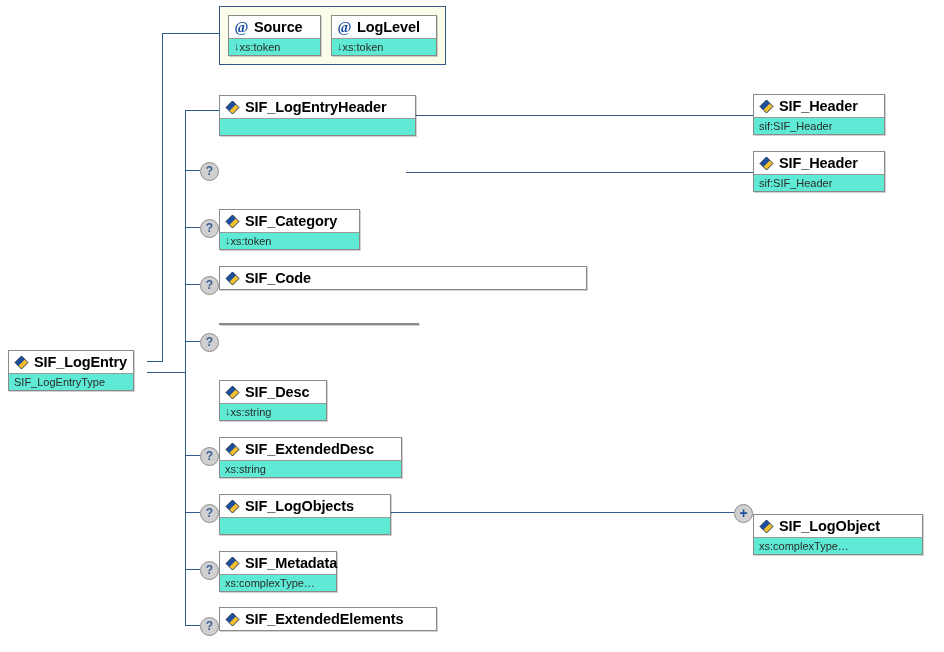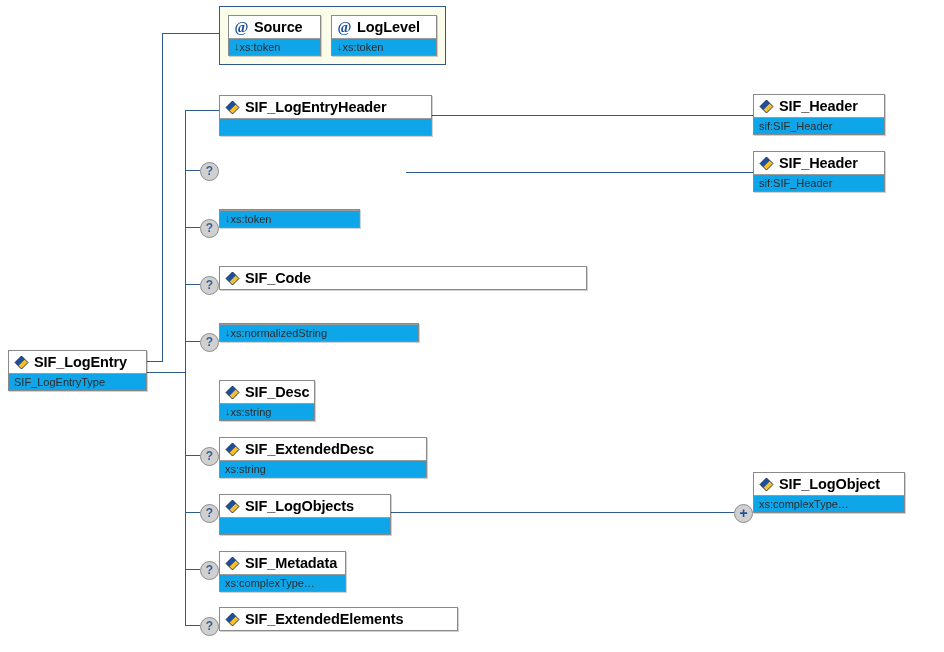--- a/index.html
+++ b/index.html
@@ -41,21 +41,21 @@
     height: 22px;
   }
   .node .title .label {
     font-size: 14.5px;
     font-weight: bold;
     color: #000000;
     letter-spacing: -0.1px;
     line-height: 1;
   }
   .node .type {
-    background: #0ea5e9;
+    background: #5eead4;
     border-top: 1px solid #9a9a9a;
     font-size: 11px;
     color: #2c2c2c;
     padding: 1px 5px 2px 5px;
     height: 17px;
     white-space: nowrap;
     line-height: 15px;
     overflow: hidden;
   }
   .node .type.empty { color: transparent; }
@@ -133,21 +133,21 @@
   <div class="line h" style="left:185px; top:341px; width:15px;"></div>
   <div class="line h" style="left:185px; top:455px; width:15px;"></div>
   <div class="line h" style="left:185px; top:512px; width:15px;"></div>
   <div class="line h" style="left:185px; top:569px; width:15px;"></div>
   <div class="line h" style="left:185px; top:625px; width:15px;"></div>
 
   <div class="line h" style="left:416px; top:115px; width:337px;"></div>
   <div class="line h" style="left:406px; top:172px; width:347px;"></div>
   <div class="line h" style="left:379px; top:512px; width:355px;"></div>
 
-  <div class="node" style="left:8px; top:350px; width:139px;">
+  <div class="node" style="left:8px; top:350px; width:126px;">
     <div class="title">
       <span class="el-icon">
         <svg width="15" height="15" viewBox="0 0 15 15">
           <polygon points="7.5,1 14,7.5 7.5,14 1,7.5" fill="#f5c029"></polygon>
           <polygon points="7.5,1 11,4.5 4.5,11 1,7.5" fill="#1d4f9e"></polygon>
           <polygon points="11,4.5 14,7.5 7.5,14 4.5,11" fill="#f5c029"></polygon>
           <path d="M7.5,1 L14,7.5 L7.5,14 L1,7.5 Z" fill="none" stroke="#0d2d63" stroke-width="0.9"></path>
         </svg>
       </span>
       <span class="label">SIF_LogEntry</span>
@@ -165,79 +165,89 @@
     </div>
     <div class="node" style="width:106px;">
       <div class="title">
         <span class="at-icon">@</span>
         <span class="label">LogLevel</span>
       </div>
       <div class="type"><span class="arrow">↓</span><span>xs:token</span></div>
     </div>
   </div>
 
-  <div class="node" style="left:219px; top:95px; width:213px;">
+  <div class="node" style="left:219px; top:95px; width:197px;">
     <div class="title">
       <span class="el-icon">
         <svg width="15" height="15" viewBox="0 0 15 15">
             <polygon points="7.5,1 14,7.5 7.5,14 1,7.5" fill="#f5c029"></polygon>
             <polygon points="7.5,1 11,4.5 4.5,11 1,7.5" fill="#1d4f9e"></polygon>
             <polygon points="11,4.5 14,7.5 7.5,14 4.5,11" fill="#f5c029"></polygon>
             <path d="M7.5,1 L14,7.5 L7.5,14 L1,7.5 Z" fill="none" stroke="#0d2d63" stroke-width="0.9"></path>
           </svg>
       </span>
       <span class="label">SIF_LogEntryHeader</span>
     </div>
     <div class="type empty">&nbsp;</div>
   </div>
 
   <div class="marker" style="left:200px; top:162px;">?</div>
 
   <div class="marker" style="left:200px; top:219px;">?</div>
   <div class="node" style="left:219px; top:209px; width:141px;">
+    <div class="title">
+      <span class="el-icon">
+        <svg width="15" height="15" viewBox="0 0 15 15">
+            <polygon points="7.5,1 14,7.5 7.5,14 1,7.5" fill="#f5c029"></polygon>
+            <polygon points="7.5,1 11,4.5 4.5,11 1,7.5" fill="#1d4f9e"></polygon>
+            <polygon points="11,4.5 14,7.5 7.5,14 4.5,11" fill="#f5c029"></polygon>
+            <path d="M7.5,1 L14,7.5 L7.5,14 L1,7.5 Z" fill="none" stroke="#0d2d63" stroke-width="0.9"></path>
+          </svg>
+      </span>
+      <span class="label">SIF_Category</span>
+    </div>
     <div class="type"><span class="arrow">↓</span><span>xs:token</span></div>
   </div>
 
   <div class="marker" style="left:200px; top:276px;">?</div>
   <div class="node" style="left:219px; top:266px; width:368px;">
     <div class="title">
       <span class="el-icon">
         <svg width="15" height="15" viewBox="0 0 15 15">
             <polygon points="7.5,1 14,7.5 7.5,14 1,7.5" fill="#f5c029"></polygon>
             <polygon points="7.5,1 11,4.5 4.5,11 1,7.5" fill="#1d4f9e"></polygon>
             <polygon points="11,4.5 14,7.5 7.5,14 4.5,11" fill="#f5c029"></polygon>
             <path d="M7.5,1 L14,7.5 L7.5,14 L1,7.5 Z" fill="none" stroke="#0d2d63" stroke-width="0.9"></path>
           </svg>
       </span>
       <span class="label">SIF_Code</span>
     </div>
   </div>
 
   <div class="marker" style="left:200px; top:333px;">?</div>
   <div class="node" style="left:219px; top:323px; width:200px;">
-    <div class="type"><span class="arrow">↓</span><span>xs:normalizedString</span></div>
-  </div>
-
-  <div class="node" style="left:219px; top:380px; width:96px;">
+  </div>
+
+  <div class="node" style="left:219px; top:380px; width:108px;">
     <div class="title">
       <span class="el-icon">
         <svg width="15" height="15" viewBox="0 0 15 15">
             <polygon points="7.5,1 14,7.5 7.5,14 1,7.5" fill="#f5c029"></polygon>
             <polygon points="7.5,1 11,4.5 4.5,11 1,7.5" fill="#1d4f9e"></polygon>
             <polygon points="11,4.5 14,7.5 7.5,14 4.5,11" fill="#f5c029"></polygon>
             <path d="M7.5,1 L14,7.5 L7.5,14 L1,7.5 Z" fill="none" stroke="#0d2d63" stroke-width="0.9"></path>
           </svg>
       </span>
       <span class="label">SIF_Desc</span>
     </div>
     <div class="type"><span class="arrow">↓</span><span>xs:string</span></div>
   </div>
 
   <div class="marker" style="left:200px; top:447px;">?</div>
-  <div class="node" style="left:219px; top:437px; width:208px;">
+  <div class="node" style="left:219px; top:437px; width:183px;">
     <div class="title">
       <span class="el-icon">
         <svg width="15" height="15" viewBox="0 0 15 15">
             <polygon points="7.5,1 14,7.5 7.5,14 1,7.5" fill="#f5c029"></polygon>
             <polygon points="7.5,1 11,4.5 4.5,11 1,7.5" fill="#1d4f9e"></polygon>
             <polygon points="11,4.5 14,7.5 7.5,14 4.5,11" fill="#f5c029"></polygon>
             <path d="M7.5,1 L14,7.5 L7.5,14 L1,7.5 Z" fill="none" stroke="#0d2d63" stroke-width="0.9"></path>
           </svg>
       </span>
       <span class="label">SIF_ExtendedDesc</span>
@@ -255,37 +265,37 @@
             <polygon points="11,4.5 14,7.5 7.5,14 4.5,11" fill="#f5c029"></polygon>
             <path d="M7.5,1 L14,7.5 L7.5,14 L1,7.5 Z" fill="none" stroke="#0d2d63" stroke-width="0.9"></path>
           </svg>
       </span>
       <span class="label">SIF_LogObjects</span>
     </div>
     <div class="type empty">&nbsp;</div>
   </div>
 
   <div class="marker" style="left:200px; top:561px;">?</div>
-  <div class="node" style="left:219px; top:551px; width:127px;">
+  <div class="node" style="left:219px; top:551px; width:118px;">
     <div class="title">
       <span class="el-icon">
         <svg width="15" height="15" viewBox="0 0 15 15">
             <polygon points="7.5,1 14,7.5 7.5,14 1,7.5" fill="#f5c029"></polygon>
             <polygon points="7.5,1 11,4.5 4.5,11 1,7.5" fill="#1d4f9e"></polygon>
             <polygon points="11,4.5 14,7.5 7.5,14 4.5,11" fill="#f5c029"></polygon>
             <path d="M7.5,1 L14,7.5 L7.5,14 L1,7.5 Z" fill="none" stroke="#0d2d63" stroke-width="0.9"></path>
           </svg>
       </span>
       <span class="label">SIF_Metadata</span>
     </div>
     <div class="type"><span>xs:complexType…</span></div>
   </div>
 
   <div class="marker" style="left:200px; top:617px;">?</div>
-  <div class="node" style="left:219px; top:607px; width:239px;">
+  <div class="node" style="left:219px; top:607px; width:218px;">
     <div class="title">
       <span class="el-icon">
         <svg width="15" height="15" viewBox="0 0 15 15">
             <polygon points="7.5,1 14,7.5 7.5,14 1,7.5" fill="#f5c029"></polygon>
             <polygon points="7.5,1 11,4.5 4.5,11 1,7.5" fill="#1d4f9e"></polygon>
             <polygon points="11,4.5 14,7.5 7.5,14 4.5,11" fill="#f5c029"></polygon>
             <path d="M7.5,1 L14,7.5 L7.5,14 L1,7.5 Z" fill="none" stroke="#0d2d63" stroke-width="0.9"></path>
           </svg>
       </span>
       <span class="label">SIF_ExtendedElements</span>
@@ -316,21 +326,21 @@
             <polygon points="11,4.5 14,7.5 7.5,14 4.5,11" fill="#f5c029"></polygon>
             <path d="M7.5,1 L14,7.5 L7.5,14 L1,7.5 Z" fill="none" stroke="#0d2d63" stroke-width="0.9"></path>
           </svg>
       </span>
       <span class="label">SIF_Header</span>
     </div>
     <div class="type"><span>sif:SIF_Header</span></div>
   </div>
 
   <div class="marker plus" style="left:734px; top:504px;">+</div>
-  <div class="node" style="left:753px; top:472px; width:152px;">
+  <div class="node" style="left:753px; top:514px; width:170px;">
     <div class="title">
       <span class="el-icon">
         <svg width="15" height="15" viewBox="0 0 15 15">
             <polygon points="7.5,1 14,7.5 7.5,14 1,7.5" fill="#f5c029"></polygon>
             <polygon points="7.5,1 11,4.5 4.5,11 1,7.5" fill="#1d4f9e"></polygon>
             <polygon points="11,4.5 14,7.5 7.5,14 4.5,11" fill="#f5c029"></polygon>
             <path d="M7.5,1 L14,7.5 L7.5,14 L1,7.5 Z" fill="none" stroke="#0d2d63" stroke-width="0.9"></path>
           </svg>
       </span>
       <span class="label">SIF_LogObject</span>

